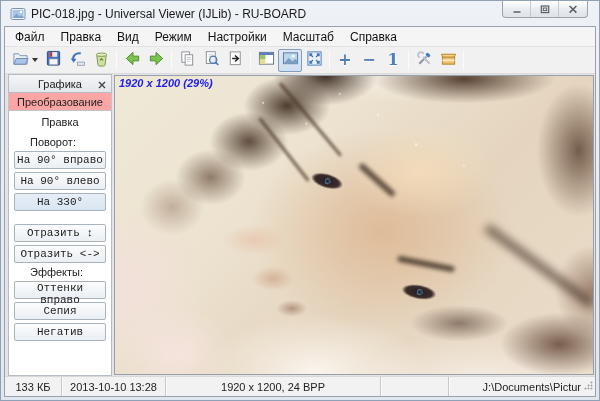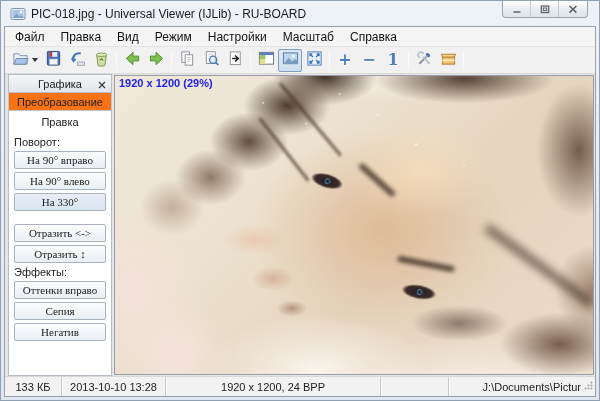--- a/index.html
+++ b/index.html
@@ -34,25 +34,25 @@
     border-top:4px solid #333;margin-left:3px;}
   .tglyph{color:#4f7fba;font-weight:bold;font-size:16px;font-family:"DejaVu Serif",serif;
     text-shadow:0 1px 0 #ffffff;line-height:1;}
   
   .content{flex:1;display:flex;background:#e4e4e4;overflow:hidden;}
   .sidebar{width:104px;display:flex;flex-direction:column;margin-left:3px;}
   .sb-header{height:19px;display:flex;align-items:center;justify-content:center;position:relative;
     background:linear-gradient(#f4f5f7,#e3e6ea);border:1px solid #b6bcc4;font-size:11px;color:#222;}
   .sb-close{position:absolute;right:3px;top:3px;width:13px;height:13px;display:flex;align-items:center;justify-content:center;cursor:default;}
   .sb-tab{height:18px;display:flex;align-items:center;justify-content:center;
-    background:#f97316;border:1px solid #bfc5cc;border-top:none;font-size:11px;color:#222;cursor:default;}
+    background:#fca5a5;border:1px solid #bfc5cc;border-top:none;font-size:11px;color:#222;cursor:default;}
   .sb-panel{flex:1;background:#ffffff;border:1px solid #b6bcc4;border-top:none;padding:3px 5px;overflow:hidden;}
   .sb-title{font-size:11px;text-align:center;margin:2px 0 8px;color:#222;}
-  .sb-label{font-size:11px;color:#222;margin:3px 0 3px;}
-  .sbtn{display:block;width:100%;height:18px;margin:0 0 3px;font-family:Liberation Serif, serif;
+  .sb-label{font-size:11px;color:#222;margin:3px 16px 3px;}
+  .sbtn{display:block;width:100%;height:18px;margin:0 0 3px;font-family:Liberation Mono, monospace;
     font-size:11px;color:#222;border:1px solid #a9b3bd;border-radius:2px;
     background:linear-gradient(#fbfcfd,#eaeff4);cursor:default;}
   .sbtn.active{background:linear-gradient(#e7eef7,#d9e6f2);}
   .sb-gap{height:10px;}
   
   .viewer{flex:1;border:1px solid #97a0aa;margin:1px 1px 1px 2px;position:relative;overflow:hidden;background:#e9dfcc;}
   .photo{position:absolute;inset:0;
     background:
       radial-gradient(circle 2px at 31% 9%, rgba(255,255,255,.95), transparent 70%),
       radial-gradient(circle 2px at 40% 16%, rgba(255,255,255,.85), transparent 70%),
@@ -74,20 +74,21 @@
       radial-gradient(ellipse 50px 40px at 20% 34%, rgba(95,68,50,.65), transparent 70%),
       radial-gradient(ellipse 46px 40px at 12% 44%, rgba(128,96,74,.4), transparent 70%),
       radial-gradient(ellipse 95px 62px at 64% 32%, rgba(246,222,188,.8), transparent 75%),
       radial-gradient(ellipse 175px 135px at 56% 52%, rgba(222,186,150,.95), rgba(222,186,150,0) 75%),
       radial-gradient(ellipse 150px 75px at 42% 99%, rgba(251,246,239,.95), transparent 75%),
       radial-gradient(ellipse 170px 65px at 76% 103%, rgba(247,239,231,.9), transparent 75%),
       radial-gradient(ellipse 95px 115px at 4% 72%, rgba(243,225,219,.95), transparent 75%),
       radial-gradient(ellipse 75px 65px at 13% 93%, rgba(247,229,225,.9), transparent 75%),
       radial-gradient(ellipse 130px 55px at 56% -5%, rgba(251,248,241,.9), transparent 75%),
       linear-gradient(135deg, #f0e9d8 0%, #ece2cf 35%, #e5d5bf 60%, #e9dcc9 100%);
+    font-style: italic;
   }
   .eye{position:absolute;border-radius:50%;
     background:
       radial-gradient(circle 5px at 52% 50%, #0d0d13 0%, #2c4a63 35%, #5d7f9b 55%, rgba(93,127,155,0) 62%),
       radial-gradient(ellipse at center, #261d22 0%, #3b2c2a 55%, rgba(59,44,42,0) 74%);
     filter:blur(.6px);}
   .eye1{left:41%;top:33%;width:32px;height:14px;transform:rotate(16deg);}
   .eye2{left:60%;top:70%;width:34px;height:14px;transform:rotate(10deg);}
   .brow{position:absolute;background:#3a2a20;border-radius:4px;filter:blur(2.2px);opacity:.8;}
   .brow1{left:50%;top:34%;width:46px;height:6px;transform:rotate(42deg);}
@@ -309,22 +310,22 @@
           </span>
         </div>
         <div class="sb-tab">Преобразование</div>
         <div class="sb-panel">
           <div class="sb-title">Правка</div>
           <div class="sb-label">Поворот:</div>
           <button class="sbtn">На 90° вправо</button>
           <button class="sbtn">На 90° влево</button>
           <button class="sbtn active">На 330°</button>
           <div class="sb-gap"></div>
+          <button class="sbtn">Отразить ↕</button>
           <button class="sbtn">Отразить &lt;-&gt;</button>
-          <button class="sbtn">Отразить ↕</button>
           <div class="sb-label">Эффекты:</div>
           <button class="sbtn">Оттенки вправо</button>
           <button class="sbtn">Сепия</button>
           <button class="sbtn">Негатив</button>
         </div>
       </div>
 
       <div class="viewer">
         <div class="photo">
           <div class="brow brow1"></div>

